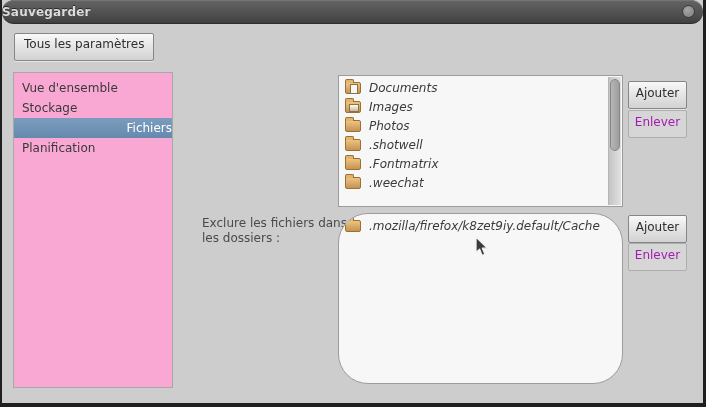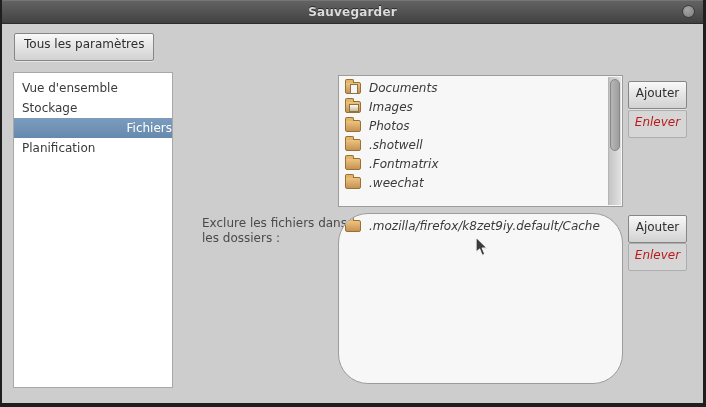--- a/index.html
+++ b/index.html
@@ -12,47 +12,47 @@
   .window{
     position:absolute;top:0;left:2px;right:3px;bottom:4px;
     background:#cdcdcd;
   }
   
   .titlebar{
     position:absolute;top:0;left:0;right:0;height:23px;
     background:linear-gradient(#646464,#474747 85%,#3e3e3e);
     border-bottom:1px solid #2c2c2c;
     box-shadow:inset 0 1px 0 #757575;
-    display:flex;align-items:center;justify-content:center;
+    display:flex;align-items:center;border-radius:12px;
   }
   .titlebar .title{
     color:#dcdcdc;font-size:12px;font-weight:bold;letter-spacing:.2px;
     text-shadow:0 -1px 0 #2a2a2a;
   }
   .close-btn{
     position:absolute;right:8px;top:5px;width:13px;height:13px;border-radius:50%;
     background:radial-gradient(circle at 40% 35%,#a5a5a5,#7d7d7d);
     border:1px solid #3a3a3a;box-sizing:border-box;
   }
   
   .btn{
     position:absolute;height:28px;box-sizing:border-box;
     background:linear-gradient(#f9f9f9,#e6e6e6 45%,#d2d2d2);
     border:1px solid #868686;border-radius:2px;
     font-size:12px;color:#2e2e2e;text-align:center;line-height:21px;
     padding:0 9px;box-shadow:0 1px 0 rgba(255,255,255,.5);
   }
   .btn.disabled{
-    background:#d6d6d6;border-color:#adadad;color:#b91c1c;box-shadow:none;font-style:italic;
+    background:#d6d6d6;border-color:#adadad;color:#a21caf;box-shadow:none;
   }
   .side-btn{left:626px;width:59px;padding:1px;}
   
   .sidebar{
     position:absolute;left:11px;top:72px;width:160px;height:316px;
-    background:#ffffff;border:1px solid #a8a8a8;box-sizing:border-box;
+    background:#f9a8d4;border:1px solid #a8a8a8;box-sizing:border-box;
     padding-top:5px;
   }
   .side-row{
     height:20px;line-height:20px;padding-left:8px;
     font-size:12px;color:#3a3a3a;white-space:nowrap;
   }
   .side-row.selected{
     background:linear-gradient(#7b9cbd,#6589ae);color:#ffffff;text-align:right;
   }
   

